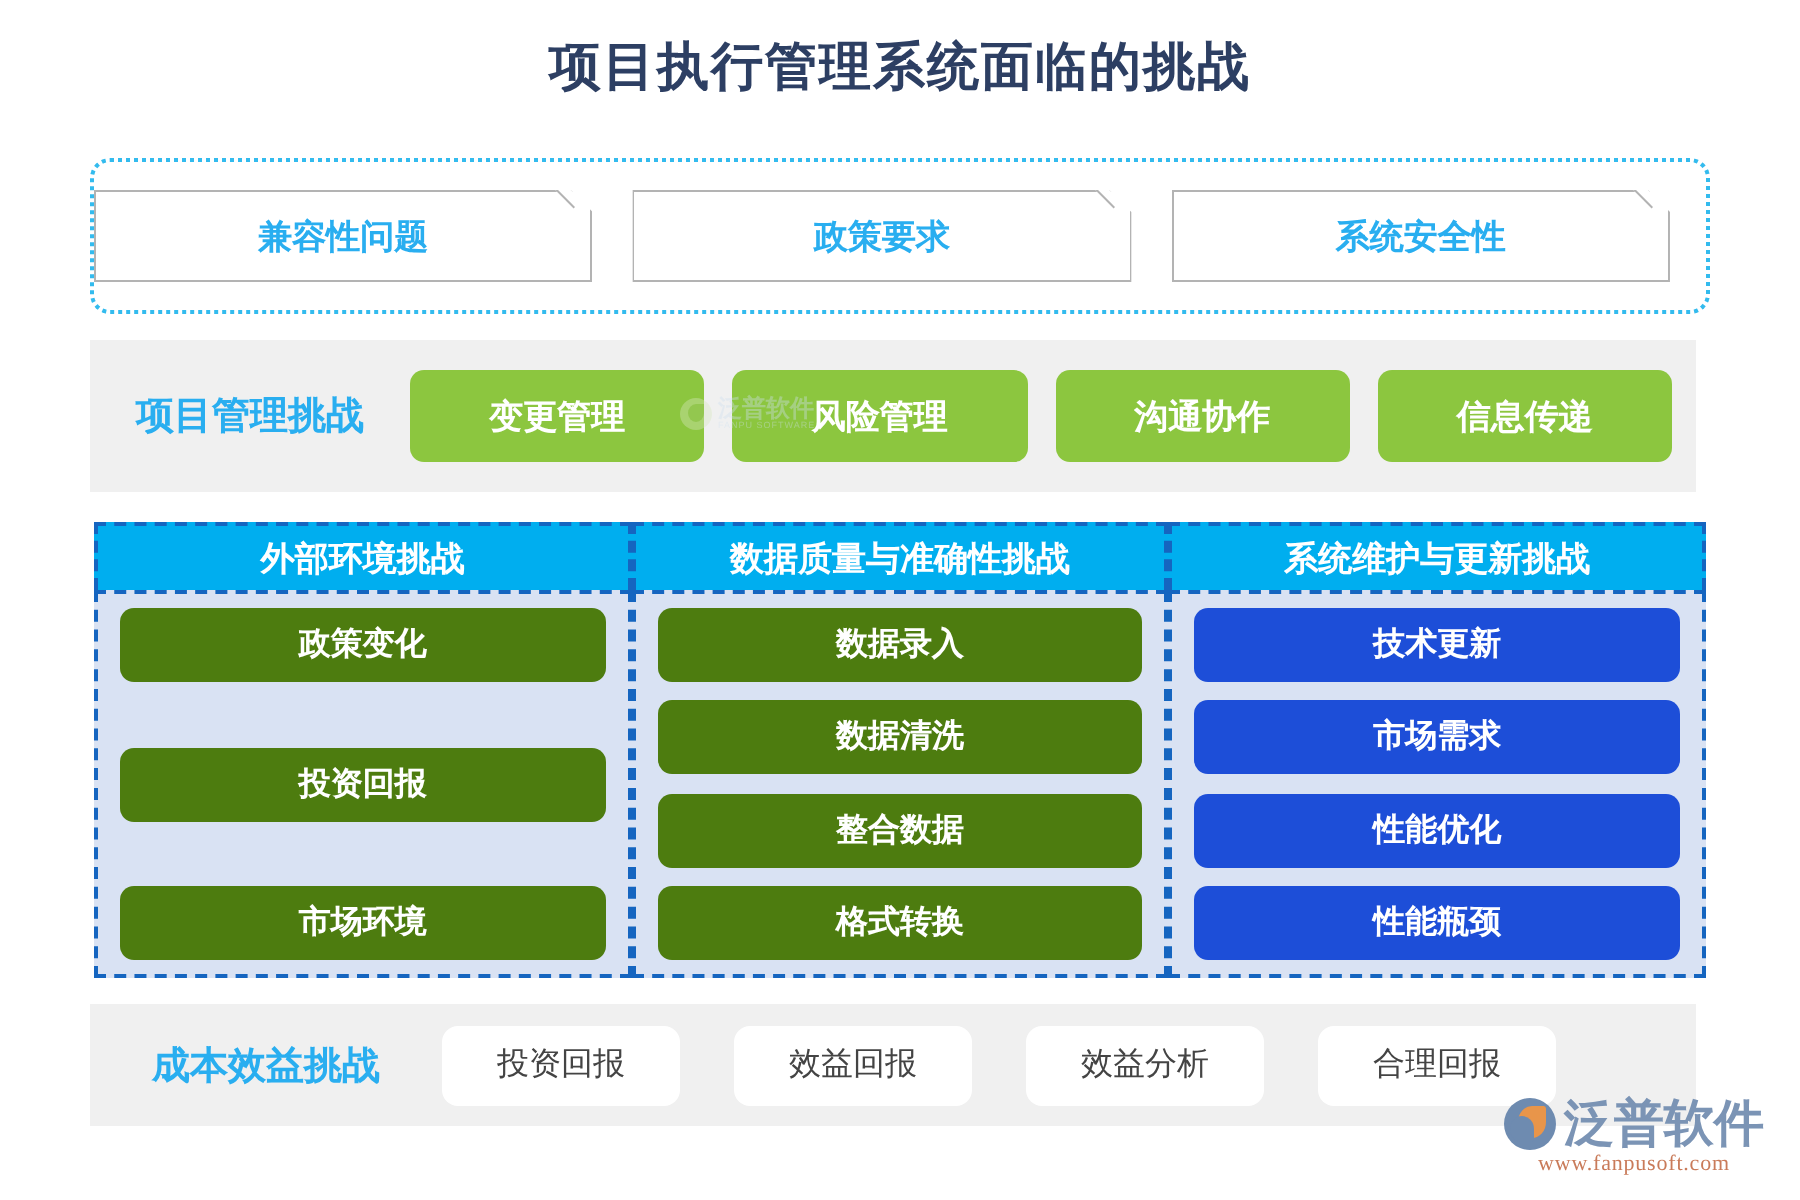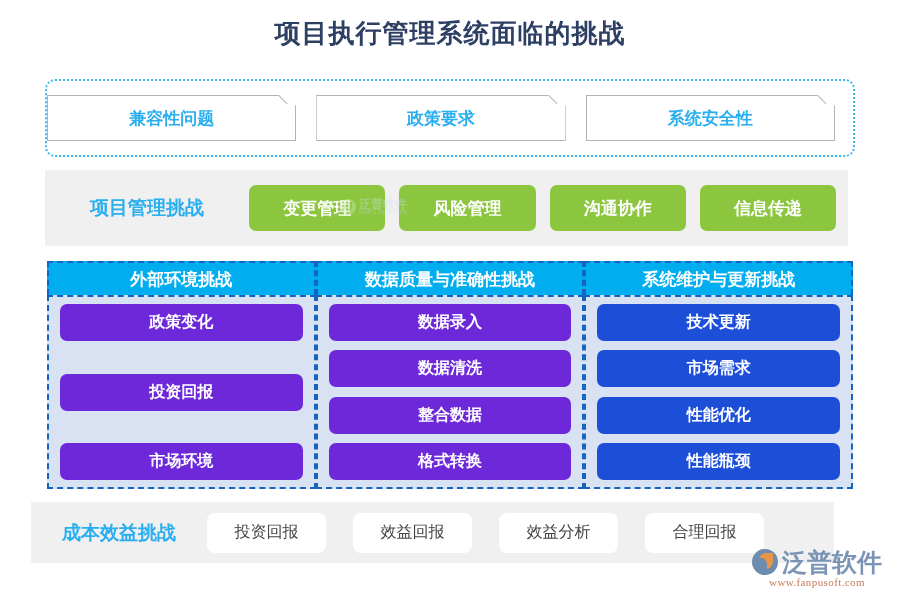--- a/index.html
+++ b/index.html
@@ -102,21 +102,21 @@
     left: 45px;
     top: 170px;
     width: 803px;
     height: 76px;
     background: #f0f0f0;
     display: flex;
     align-items: center;
     overflow: hidden;
   }
   .row-pm .row-label {
-    width: 204px;
+    width: 160px;
     text-align: center;
     font-size: 19px;
     font-weight: bold;
     color: #29aef0;
     flex: 0 0 auto;
     position: relative;
     z-index: 3;
   }
   .pm-items {
     display: flex;
@@ -220,27 +220,27 @@
     height: 37px;
     border-radius: 7px;
     display: flex;
     align-items: center;
     justify-content: center;
     color: #ffffff;
     font-size: 16px;
     font-weight: bold;
     font-family: "Liberation Serif", "DejaVu Serif", serif;
   }
-  .col-item.green { background: #6d28d9; }
+  .col-item.green { background: #4d7c0f; }
   .col-item.blue  { background: #1d4ed8; }
 
   
   .row-cost {
     position: absolute;
-    left: 31px;
+    left: 45px;
     top: 502px;
     width: 803px;
     height: 61px;
     background: #f0f0f0;
     display: flex;
     align-items: center;
   }
   .row-cost .row-label {
     width: 176px;
     text-align: center;

